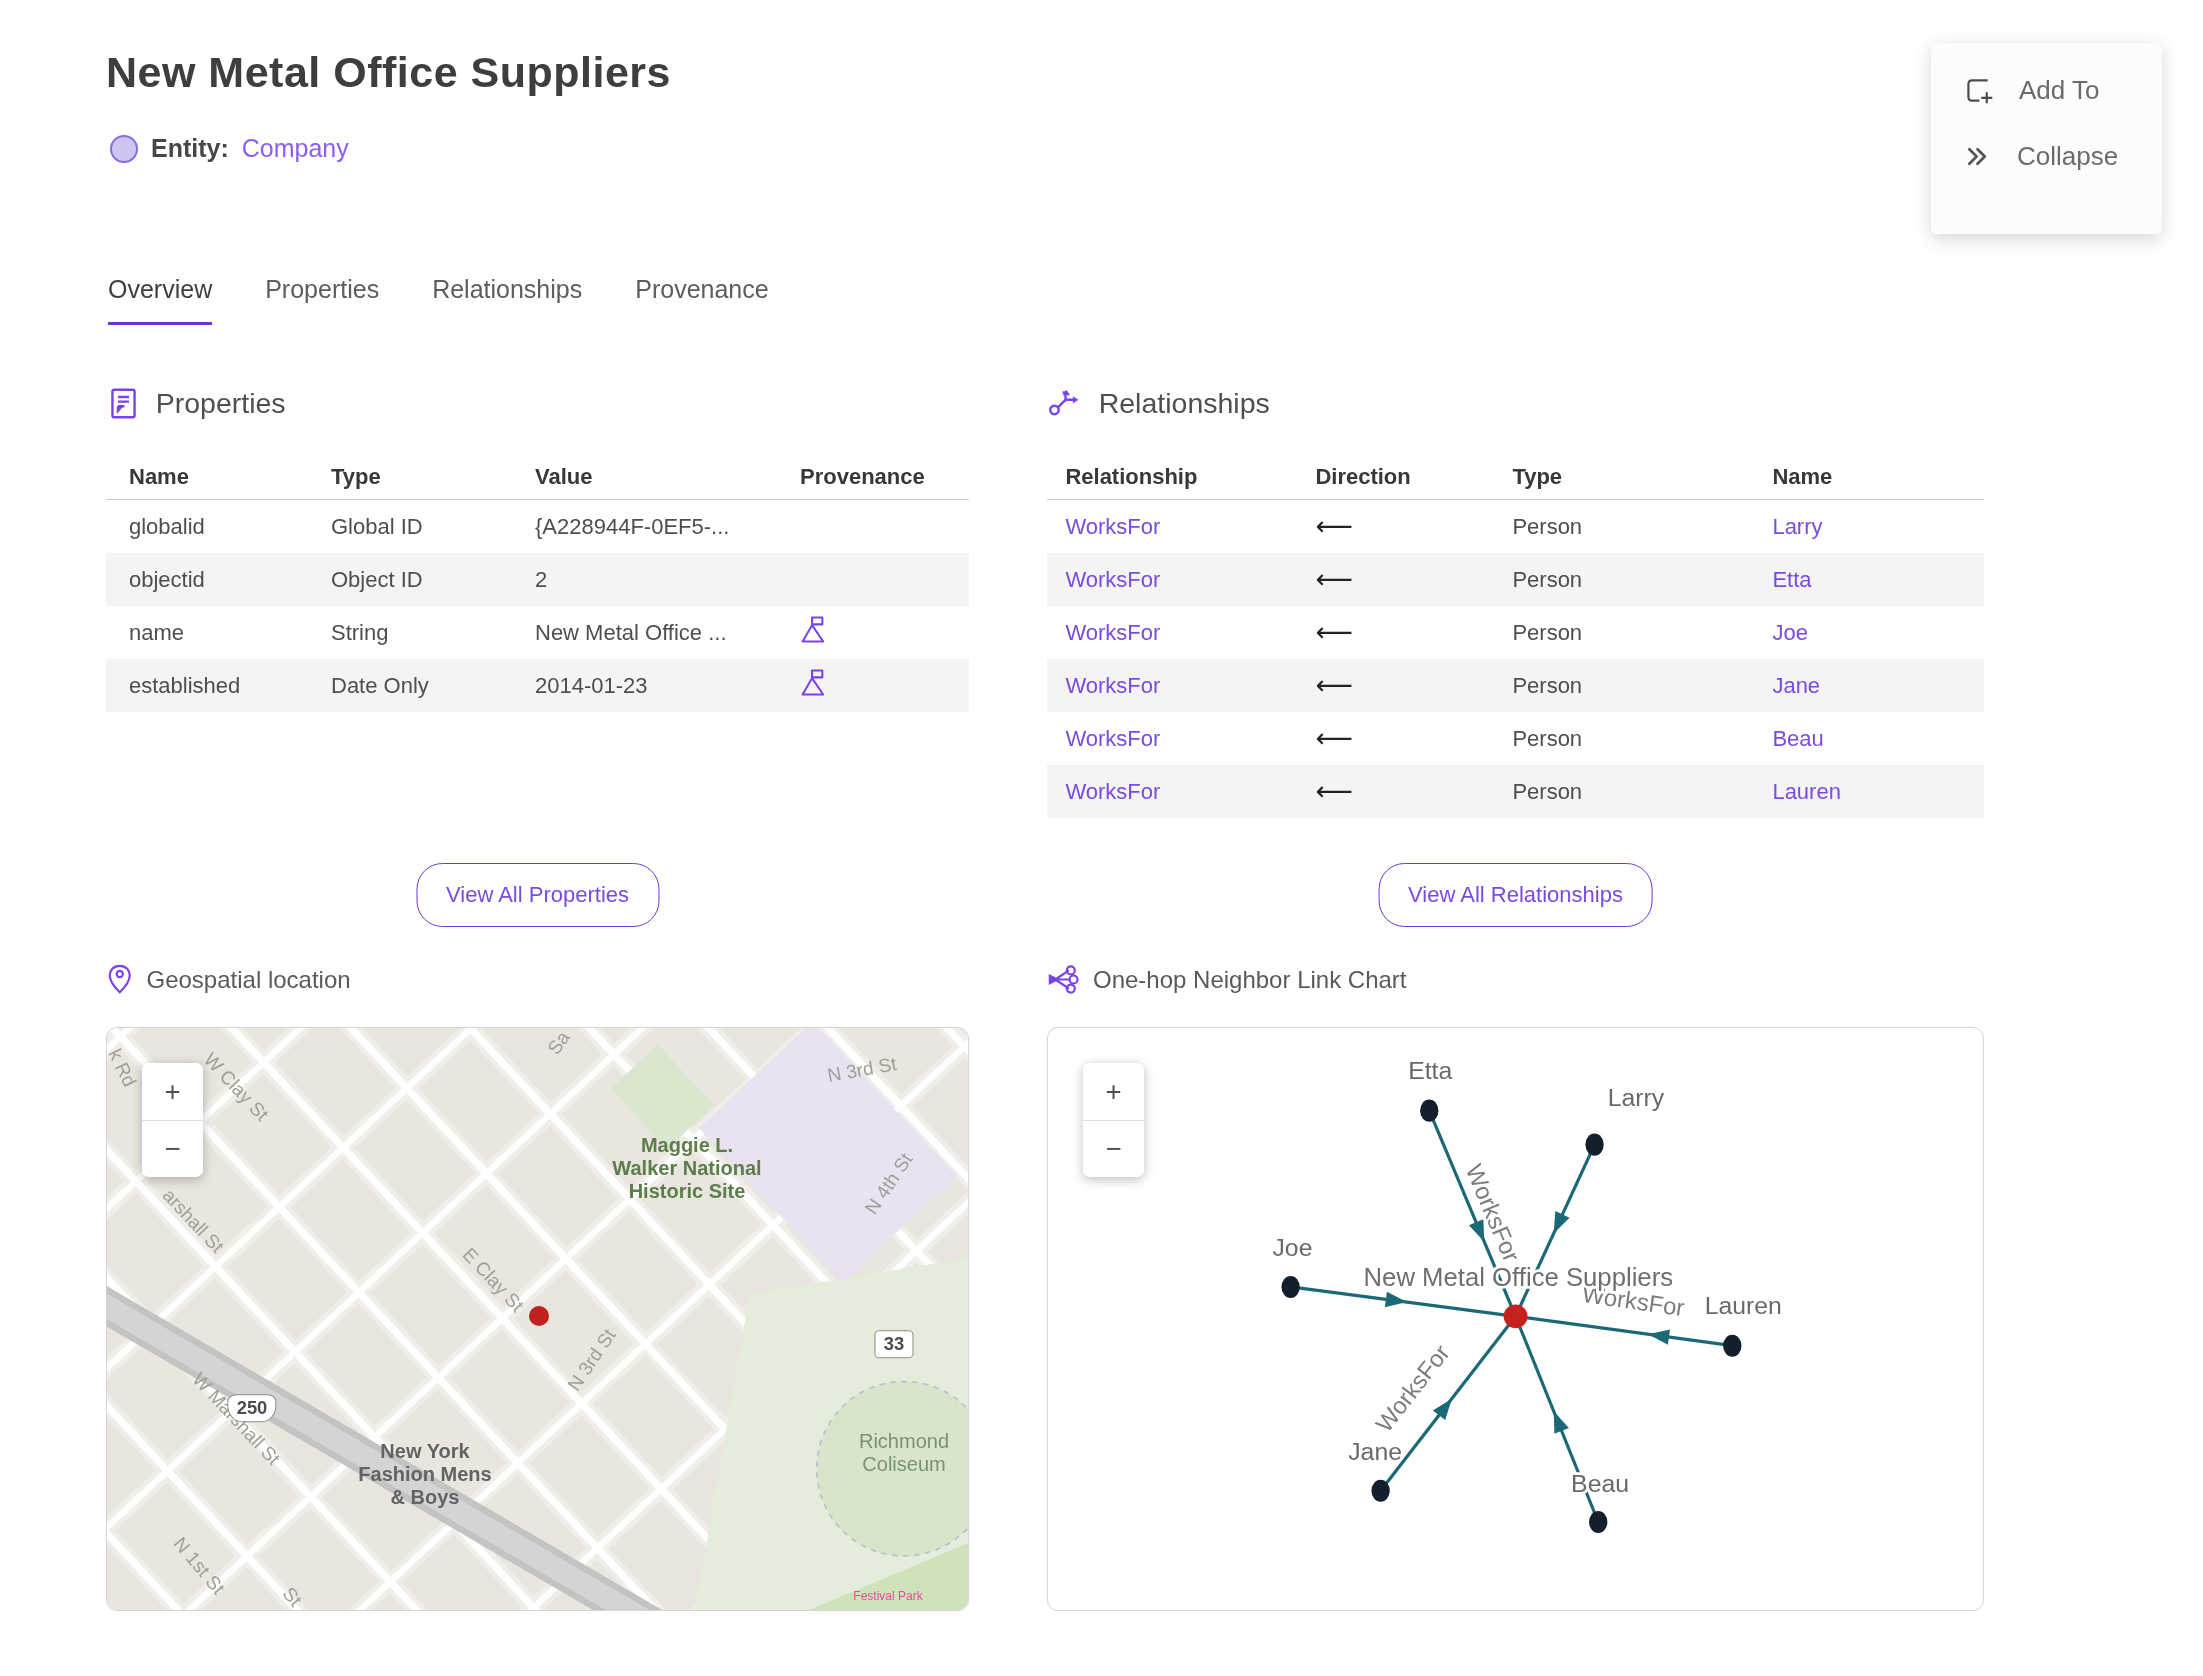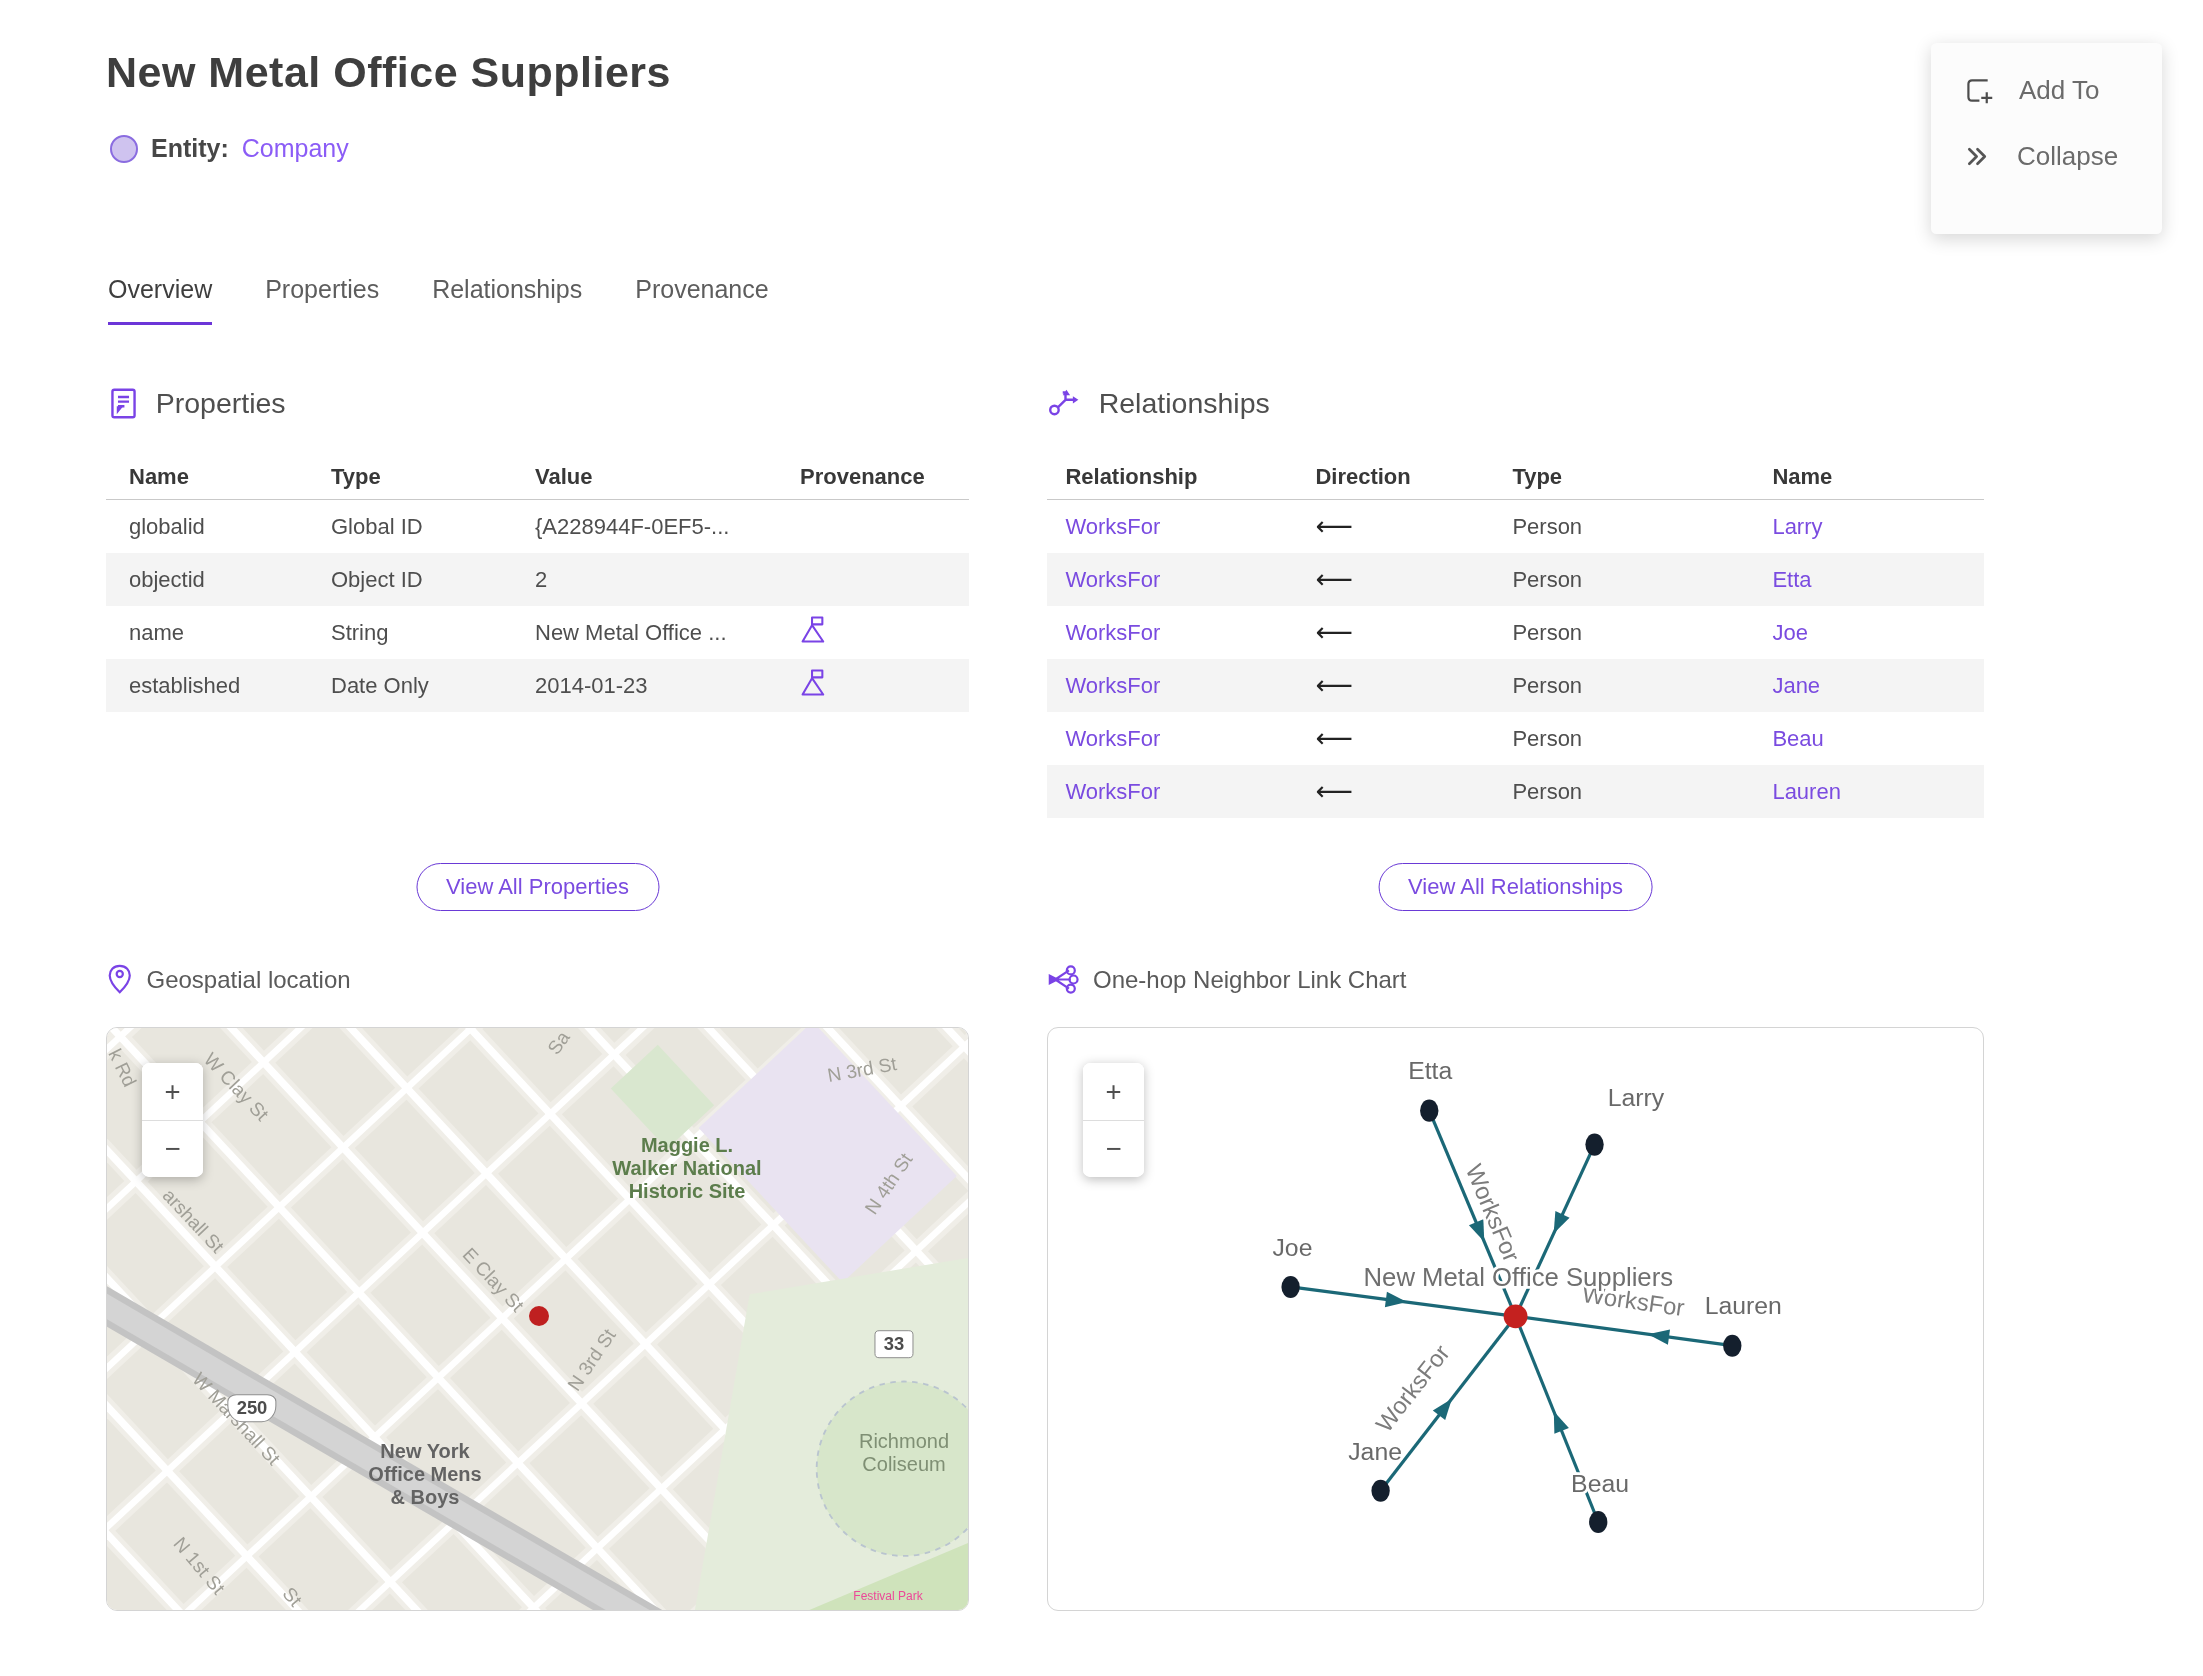--- a/index.html
+++ b/index.html
@@ -38,21 +38,21 @@
   table{position:absolute;top:455px;left:0;width:100%;border-collapse:collapse;table-layout:fixed;}
   th{font-size:22px;font-weight:700;color:#383838;text-align:left;height:42px;vertical-align:middle;
      border-bottom:0.9px solid #c9c9c9;}
   td{font-size:22px;color:#4e4e4e;height:51px;vertical-align:middle;overflow:hidden;white-space:nowrap;}
   tbody tr:nth-child(even){background:#f4f4f4;}
   .tbl-left th,.tbl-left td{padding-left:23px;}
   .tbl-right th,.tbl-right td{padding-left:18.4px;}
   .purple-link{color:#7a4be0;cursor:pointer;}
   .dir-arrow{color:#222;font-size:26px;}
 
-  .pill{position:absolute;top:863px;left:50%;transform:translateX(-50%);height:48px;padding:0 29px;
+  .pill{position:absolute;top:863px;left:50%;transform:translateX(-50%);height:64px;padding:0 29px;
         border:1.8px solid #6a3ad6;border-radius:26px;background:#fff;color:#7a4be0;font-size:22px;
         font-family:inherit;cursor:pointer;white-space:nowrap;}
 
   .card{position:absolute;top:1027px;left:0;width:100%;height:584px;border:0.9px solid #d4d4d4;
         border-radius:11px;background:#fff;overflow:hidden;box-sizing:border-box;}
   .card svg.fill{position:absolute;left:0;top:0;}
 
   .zoomctl{position:absolute;left:35px;top:35px;width:61px;background:#fff;border-radius:7.3px;
            box-shadow:0 2.8px 11px rgba(0,0,0,.25);overflow:hidden;z-index:5;}
   .zoomctl button{display:block;width:100%;height:57px;border:none;background:#fff;font-size:27.5px;
@@ -701,21 +701,21 @@
             <span>E Clay St</span>
           </div>
           <div class="map-label street" style="left: 485px; top: 332px; transform: translate(-50%, -50%) rotate(-56deg);">
             <span>N 3rd St</span>
           </div>
           <div class="map-label street" style="left: 129px; top: 391px; transform: translate(-50%, -50%) rotate(47deg);">
             <span>W Marshall St</span>
           </div>
           <div class="map-label poi-dark" style="left: 318px; top: 446px; transform: translate(-50%, -50%) rotate(0deg);">
             <span>New York</span>
-            <span>Office Mens</span>
+            <span>Fashion Mens</span>
             <span>&amp; Boys</span>
           </div>
           <div class="map-label poi-green2" style="left: 797px; top: 425px; transform: translate(-50%, -50%) rotate(0deg);">
             <span>Richmond</span>
             <span>Coliseum</span>
           </div>
           <div class="map-label street" style="left: 92px; top: 538px; transform: translate(-50%, -50%) rotate(50deg);">
             <span>N 1st St</span>
           </div>
           <div class="map-label street" style="left: 185px; top: 569px; transform: translate(-50%, -50%) rotate(50deg);">

